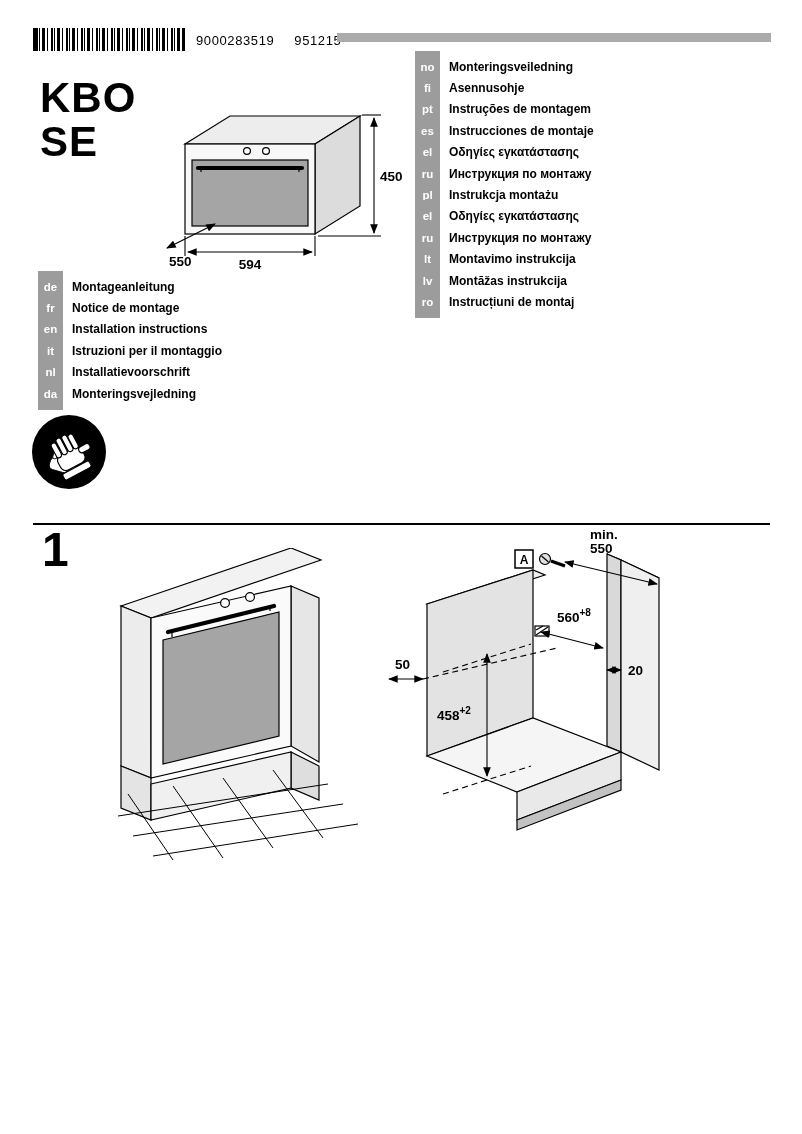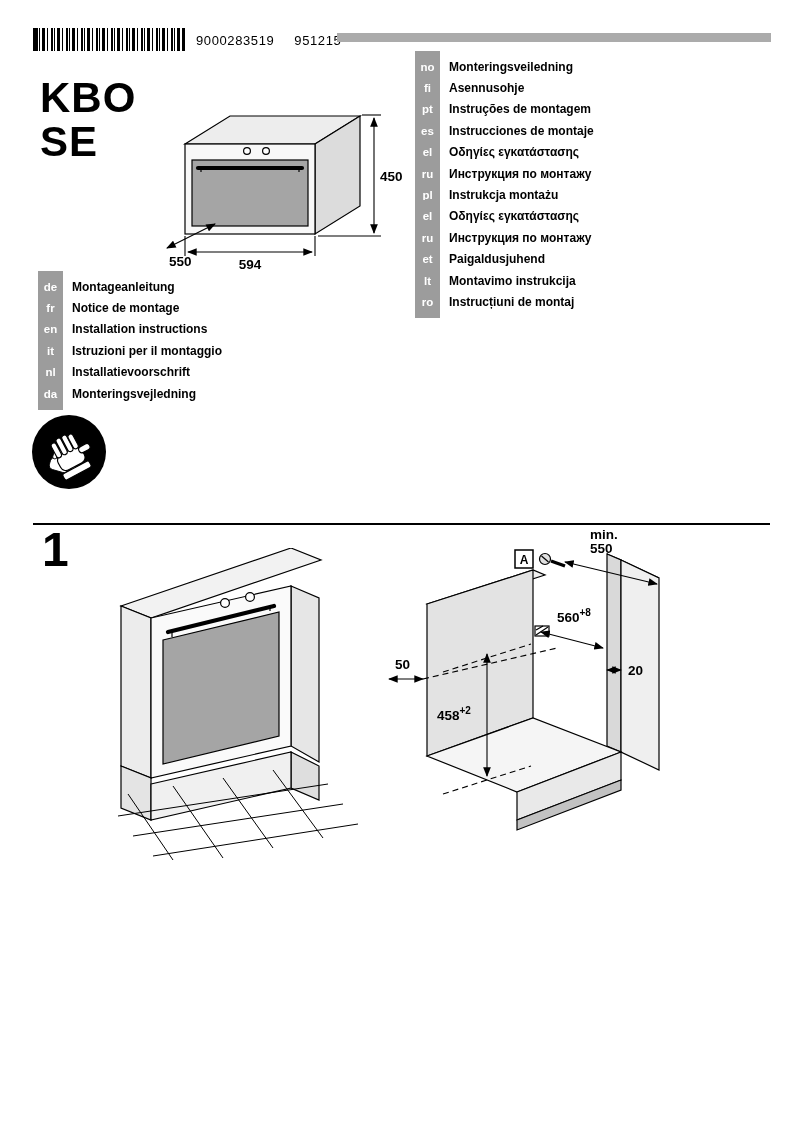--- a/index.html
+++ b/index.html
@@ -164,30 +164,30 @@
     <div class="lang-row">
       <span class="lang-code">el</span>
       <span class="lang-label">Οδηγίες εγκατάστασης</span>
     </div>
 
     <div class="lang-row">
       <span class="lang-code">ru</span>
       <span class="lang-label">Инструкция по монтажу</span>
     </div>
 
-    <div class="lang-row">
-      <span class="lang-code">et</span>
-      <span class="lang-label">Paigaldusjuhend</span>
-    </div>
 
     <div class="lang-row">
       <span class="lang-code">lt</span>
       <span class="lang-label">Montavimo instrukcija</span>
     </div>
 
+    <div class="lang-row">
+      <span class="lang-code">lv</span>
+      <span class="lang-label">Montāžas instrukcija</span>
+    </div>
 
     <div class="lang-row">
       <span class="lang-code">ro</span>
       <span class="lang-label">Instrucțiuni de montaj</span>
     </div>
 
   </div>
 
   <svg class="abs" style="left:30px;top:413px" width="78" height="78" viewBox="0 0 78 78">
     <circle cx="39" cy="39" r="37" fill="#000"></circle>

